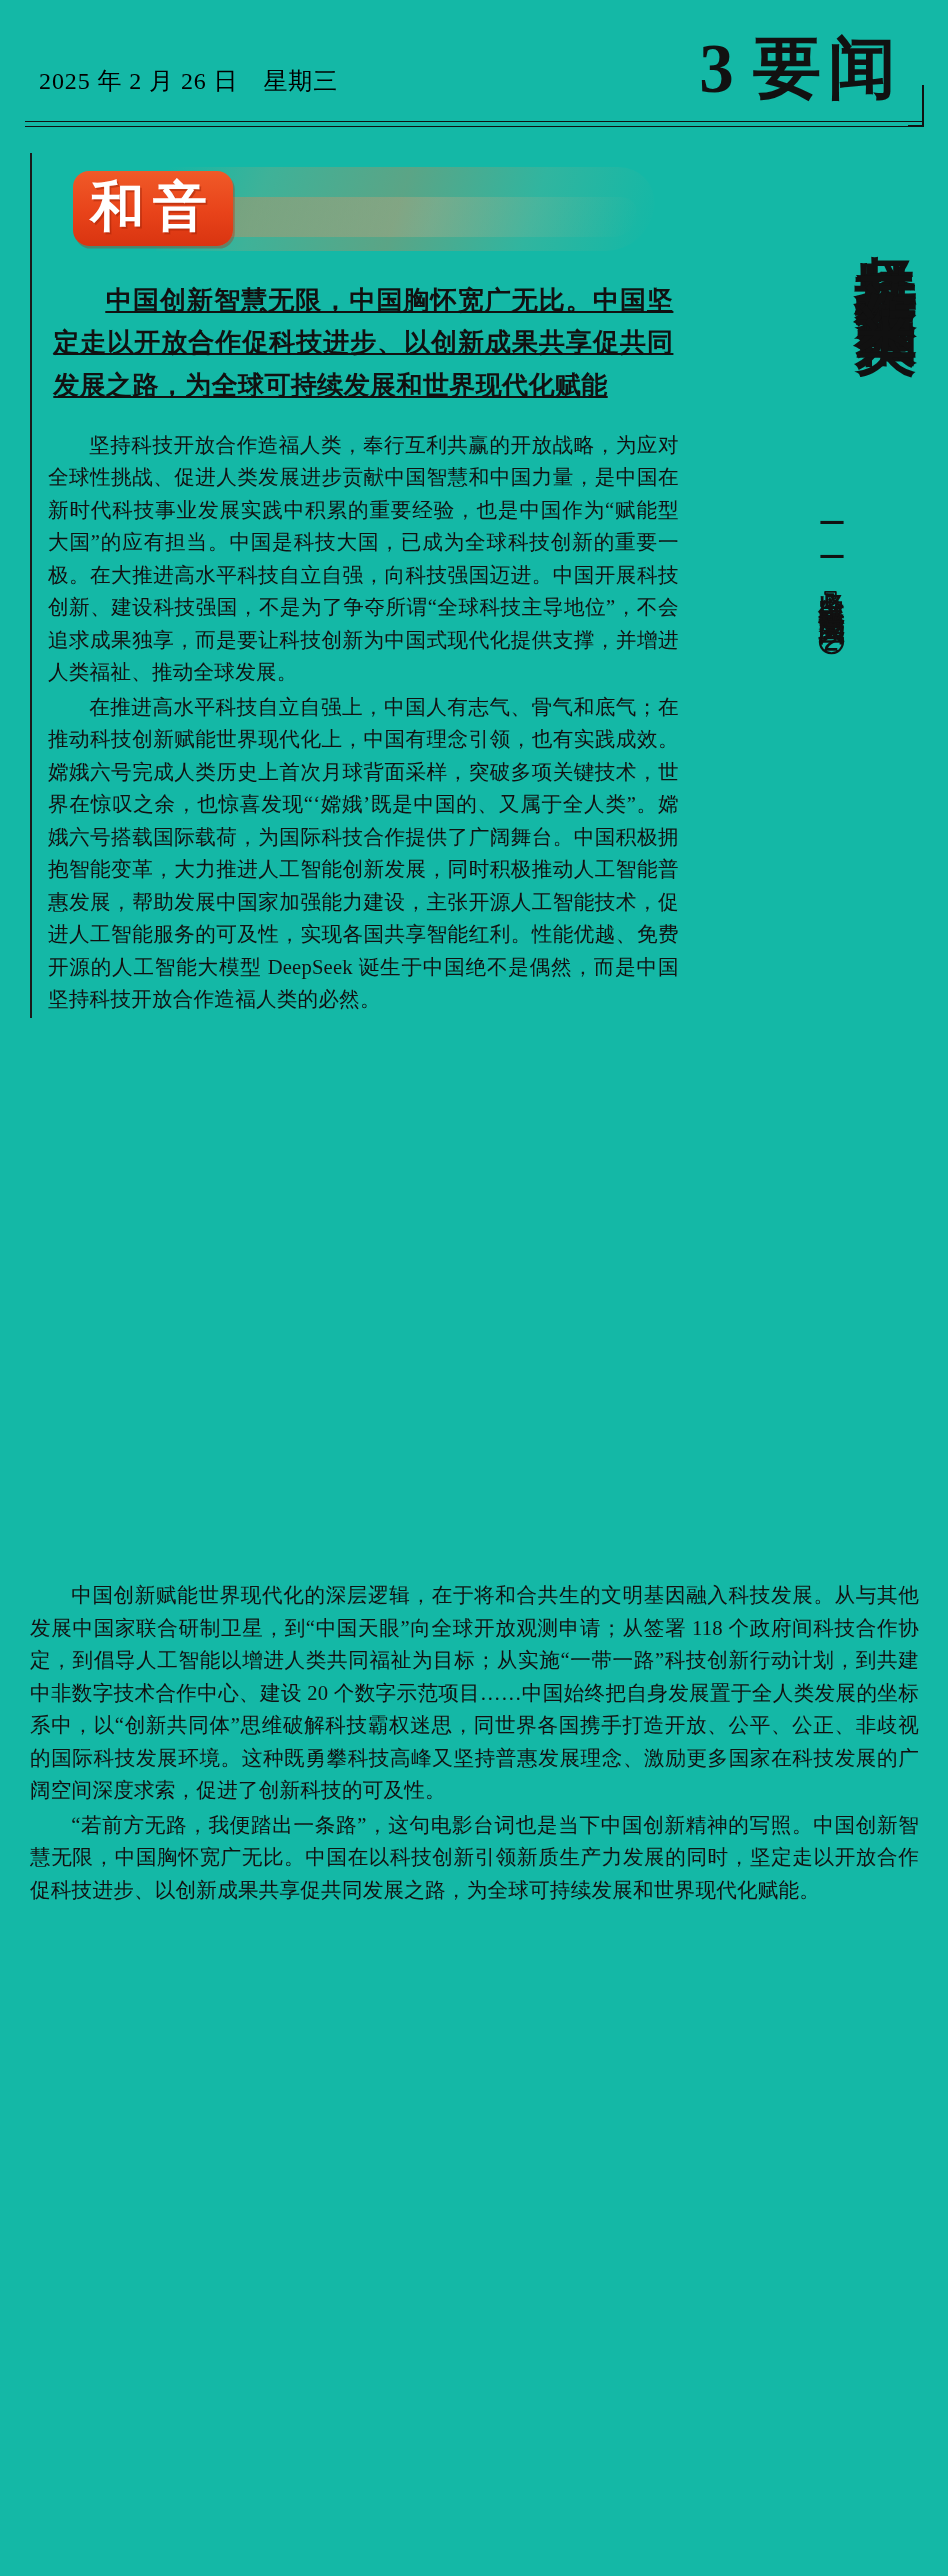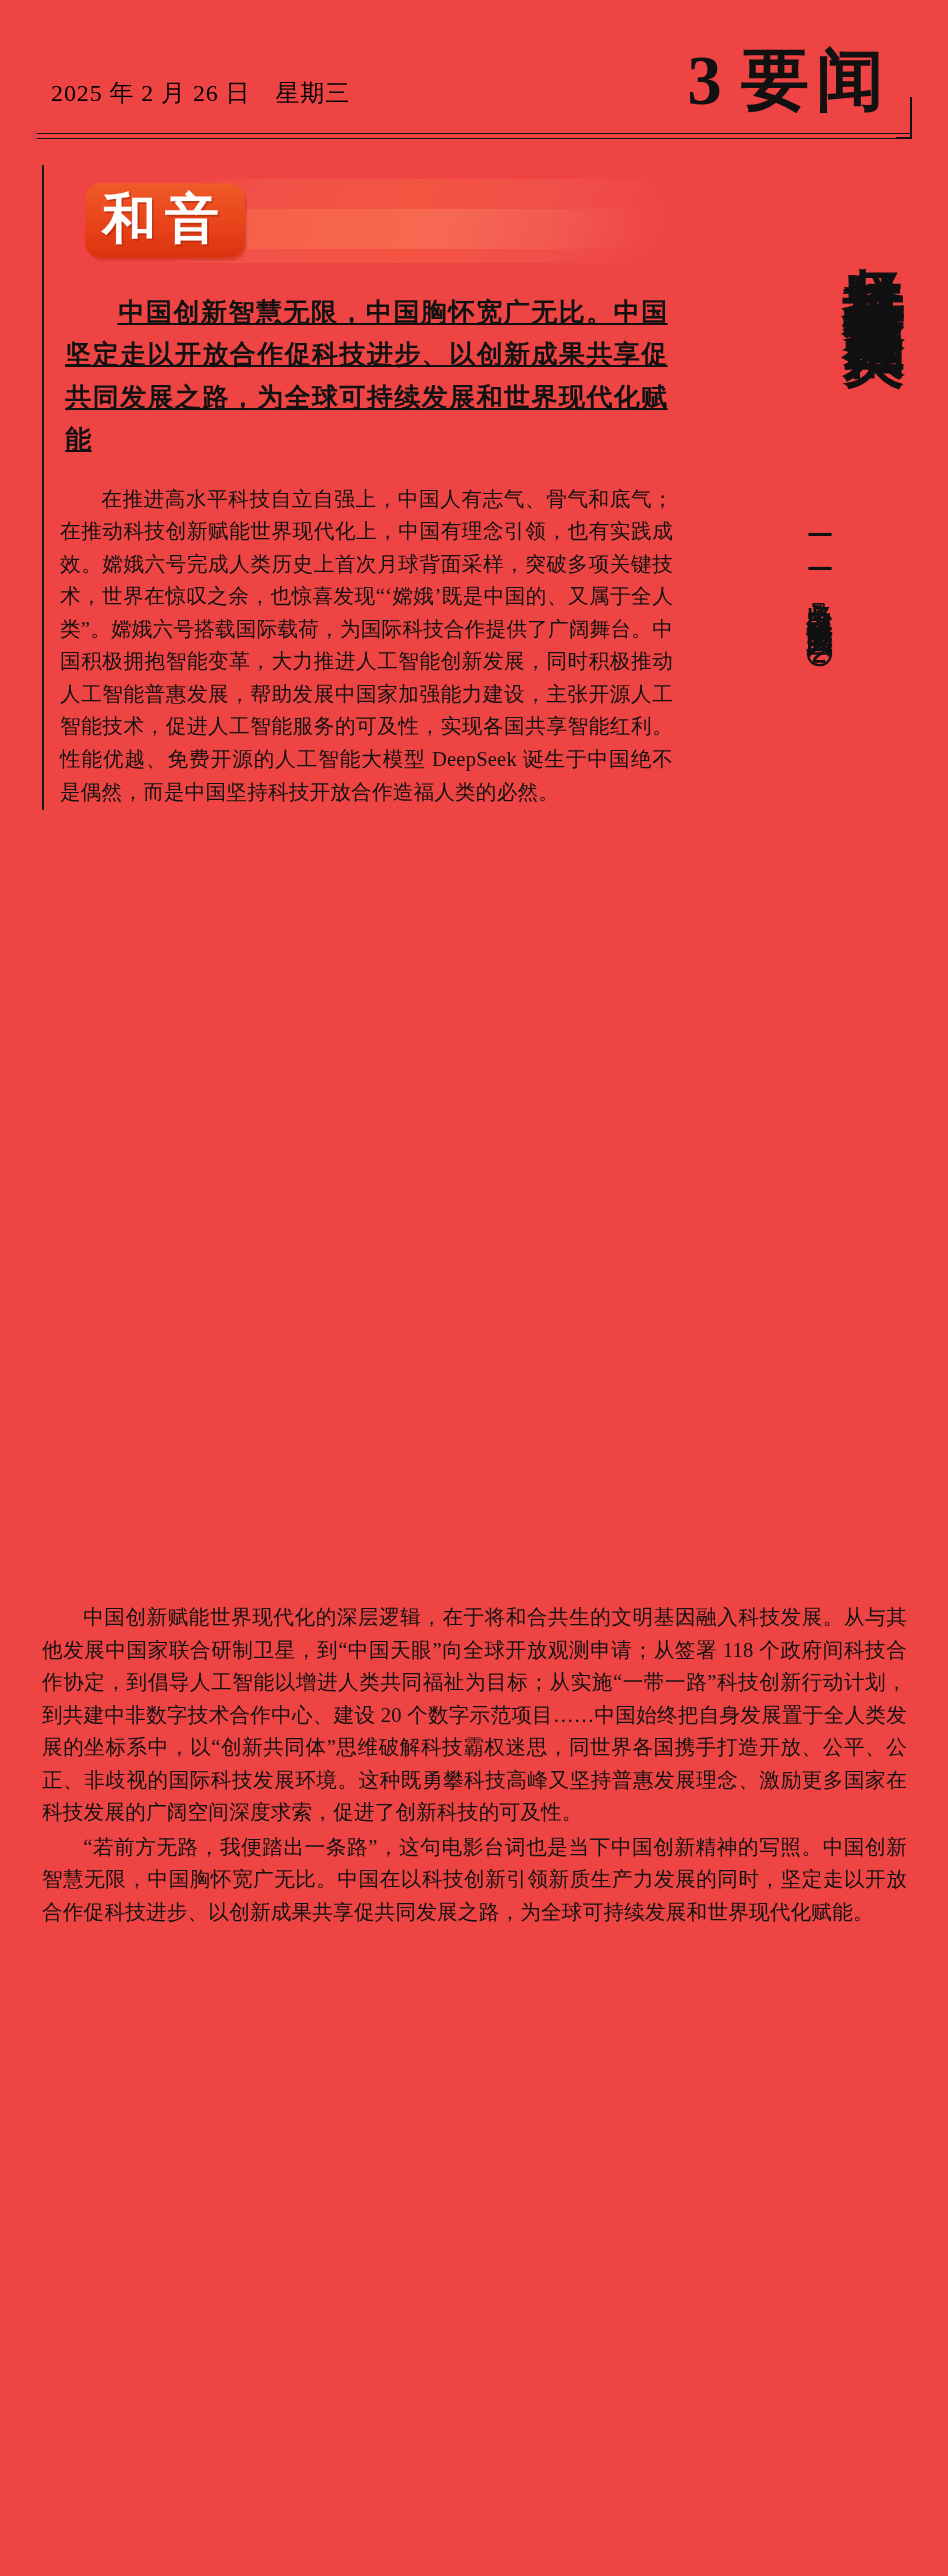--- a/index.html
+++ b/index.html
@@ -8,22 +8,22 @@
     background:#ffffff;
     font-family:"Liberation Serif","DejaVu Serif",serif;
     color:#111;
     -webkit-font-smoothing:antialiased;
   }
   .page{
     width:949px;
     min-height:2576px;
     position:relative;
     box-sizing:border-box;
-    padding:12px;
-    background:#ef4444;
+    padding:0;
+    background:#14b8a6;
   }
 
   
   .masthead{
     position:relative;
     height:132px;
     padding:35px 39px 0 39px;
     box-sizing:border-box;
     display:flex;
     align-items:flex-start;
@@ -186,21 +186,21 @@
     font-size:26px;
     font-weight:700;
     line-height:1.3;
     letter-spacing:3.5px;
     font-family:"DejaVu Serif",serif;
     margin-top:299px;
     height:562px;
   }
 
   .full-text{
-    margin-top:12px;
+    margin-top:2px;
   }
   .full-text p{
     font-size:20.6px;
     line-height:1.58;
     text-align:justify;
     margin:0 0 1.8px 0;
     text-indent:2em;
     letter-spacing:0.2px;
   }
 </style>
@@ -230,20 +230,21 @@
           <div class="logo-swoosh"></div>
           <div class="logo-swoosh2"></div>
           <div class="logo-box">
             <div class="logo-text">和音</div>
           </div>
         </div>
 
         <div class="lead"><span class="indent"></span><span>中国创新智慧无限，中国胸怀宽广无比。中国坚定走以开放合作促科技进步、以创新成果共享促共同发展之路，为全球可持续发展和世界现代化赋能</span></div>
 
         <div class="article">
+          <p>坚持科技开放合作造福人类，奉行互利共赢的开放战略，为应对全球性挑战、促进人类发展进步贡献中国智慧和中国力量，是中国在新时代科技事业发展实践中积累的重要经验，也是中国作为“赋能型大国”的应有担当。中国是科技大国，已成为全球科技创新的重要一极。在大推进高水平科技自立自强，向科技强国迈进。中国开展科技创新、建设科技强国，不是为了争夺所谓“全球科技主导地位”，不会追求成果独享，而是要让科技创新为中国式现代化提供支撑，并增进人类福祉、推动全球发展。</p>
           <p>在推进高水平科技自立自强上，中国人有志气、骨气和底气；在推动科技创新赋能世界现代化上，中国有理念引领，也有实践成效。嫦娥六号完成人类历史上首次月球背面采样，突破多项关键技术，世界在惊叹之余，也惊喜发现“‘嫦娥’既是中国的、又属于全人类”。嫦娥六号搭载国际载荷，为国际科技合作提供了广阔舞台。中国积极拥抱智能变革，大力推进人工智能创新发展，同时积极推动人工智能普惠发展，帮助发展中国家加强能力建设，主张开源人工智能技术，促进人工智能服务的可及性，实现各国共享智能红利。性能优越、免费开源的人工智能大模型 DeepSeek 诞生于中国绝不是偶然，而是中国坚持科技开放合作造福人类的必然。</p>
         </div>
 
       </div>
 
       <div class="right-col">
         <div class="v-headline">坚持科技开放合作造福人类</div>
         <div class="v-sub">——坚定做『赋能型大国』②</div>
       </div>
 

